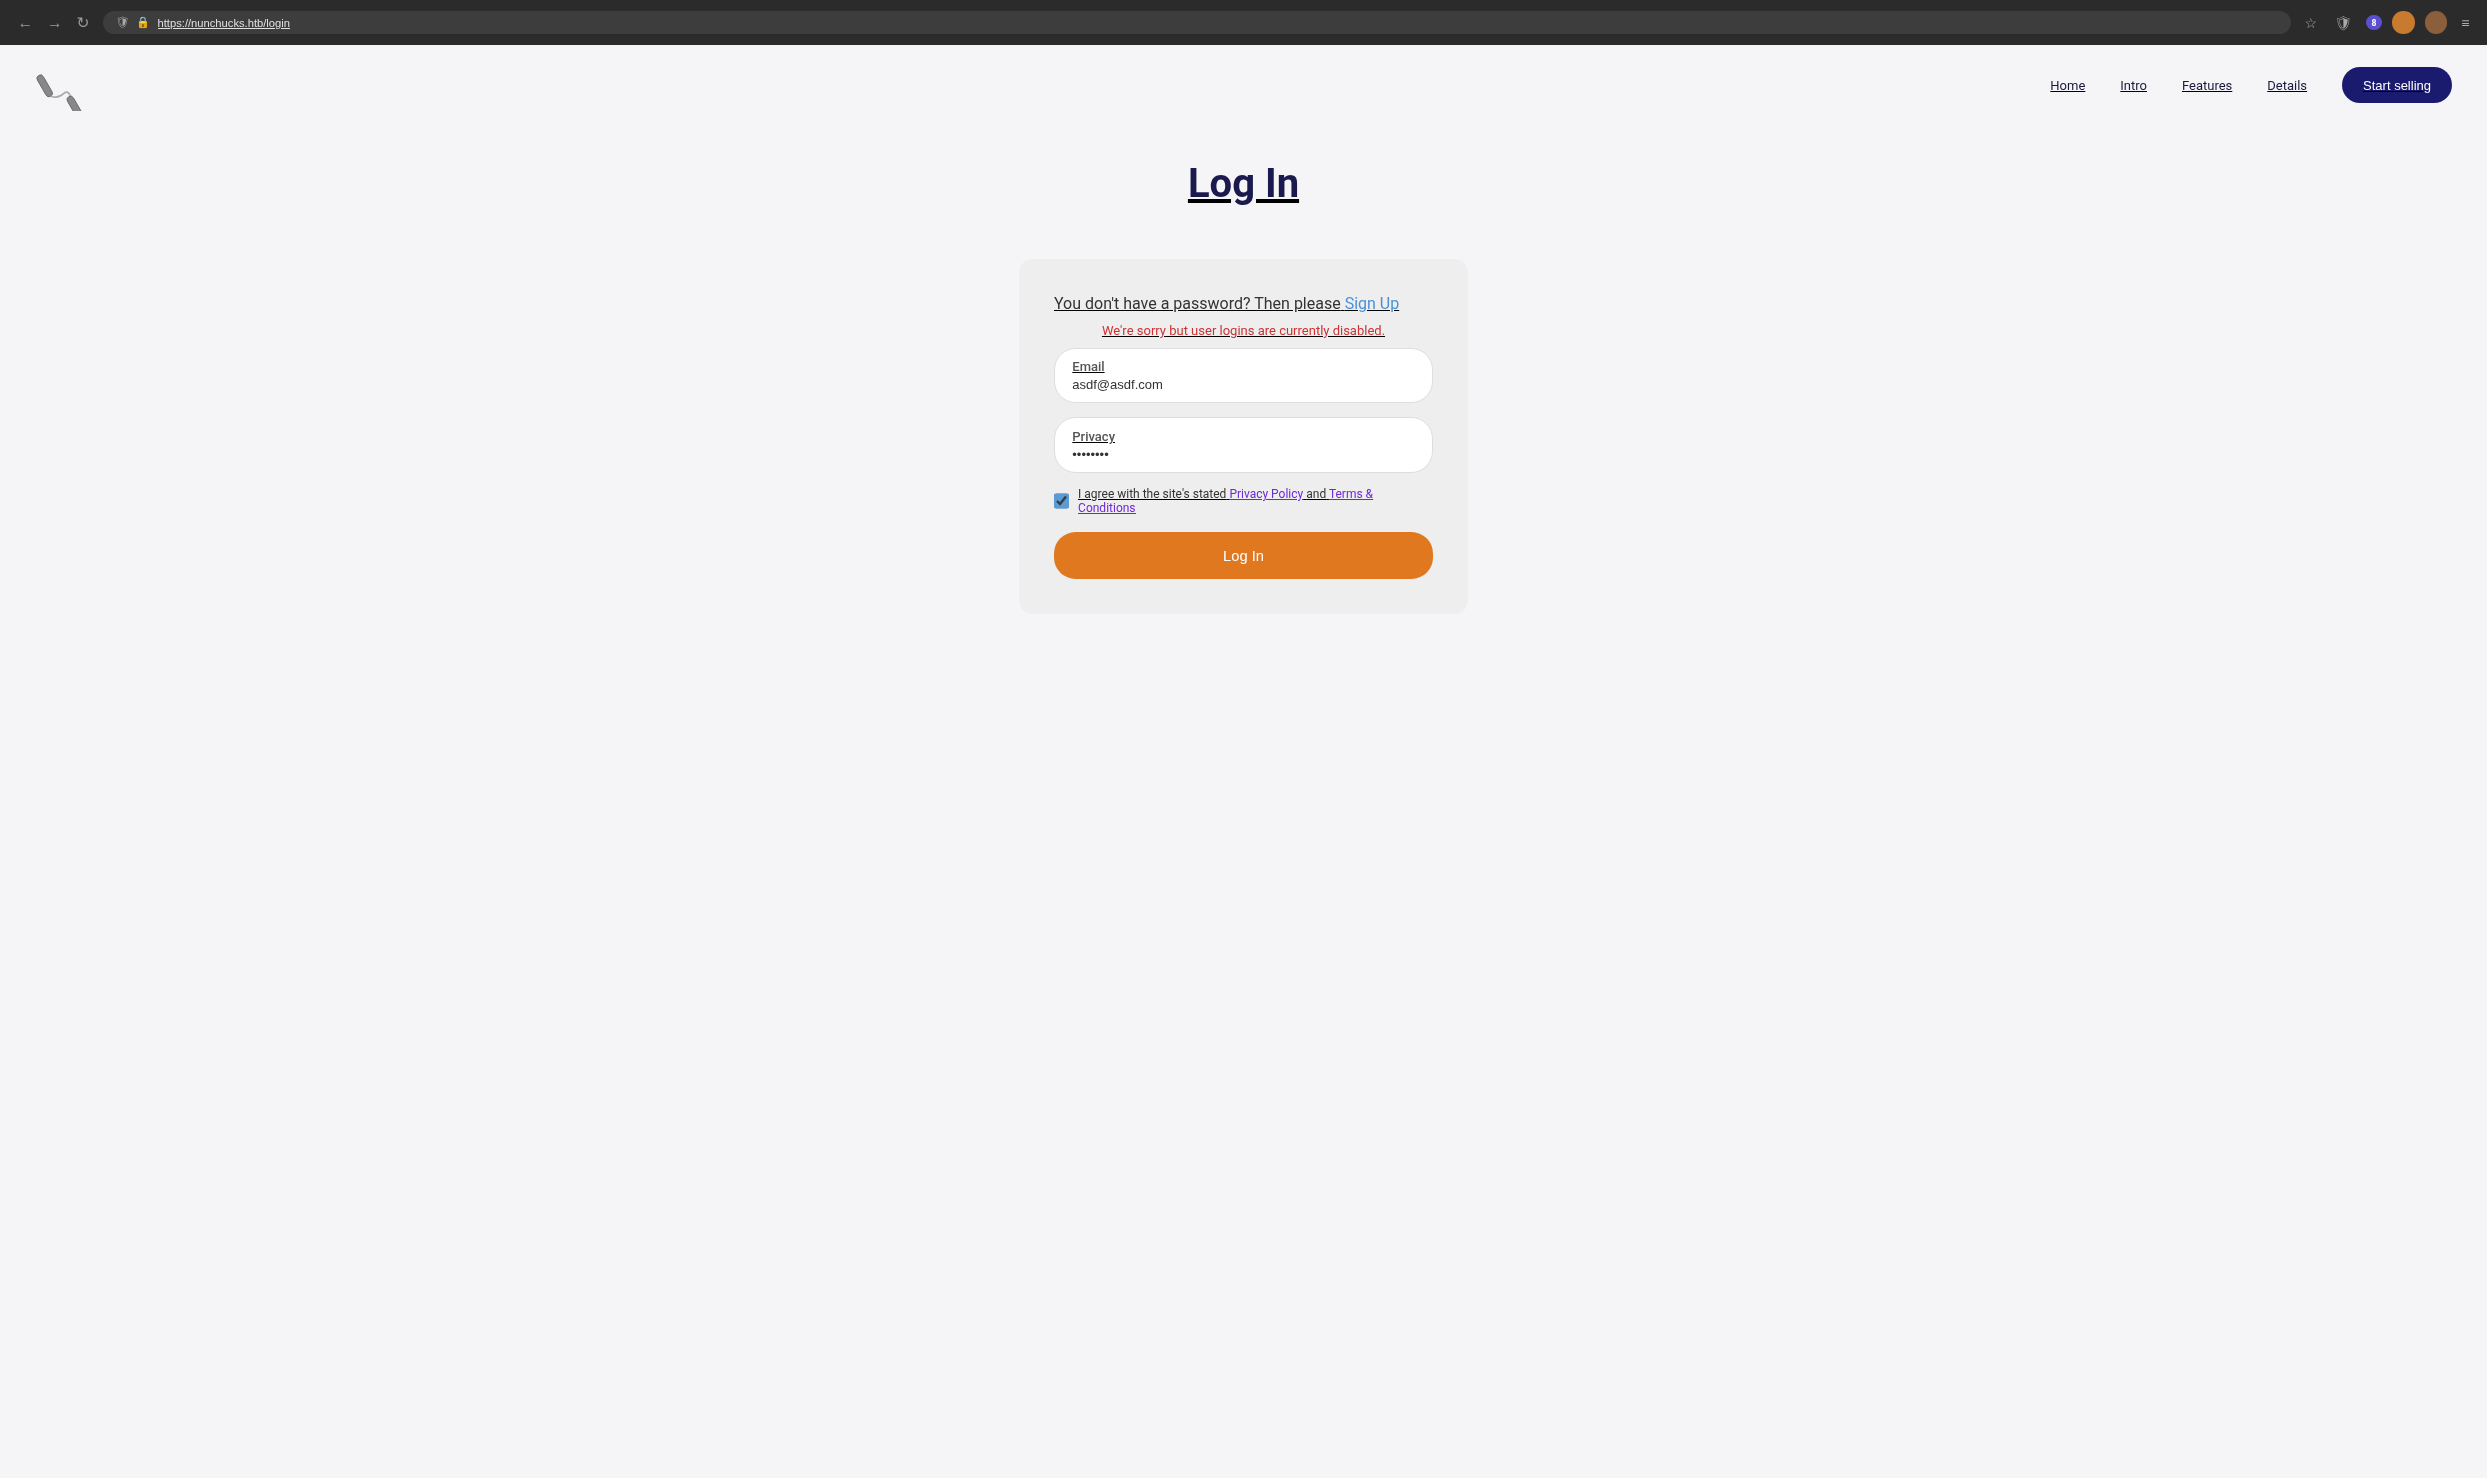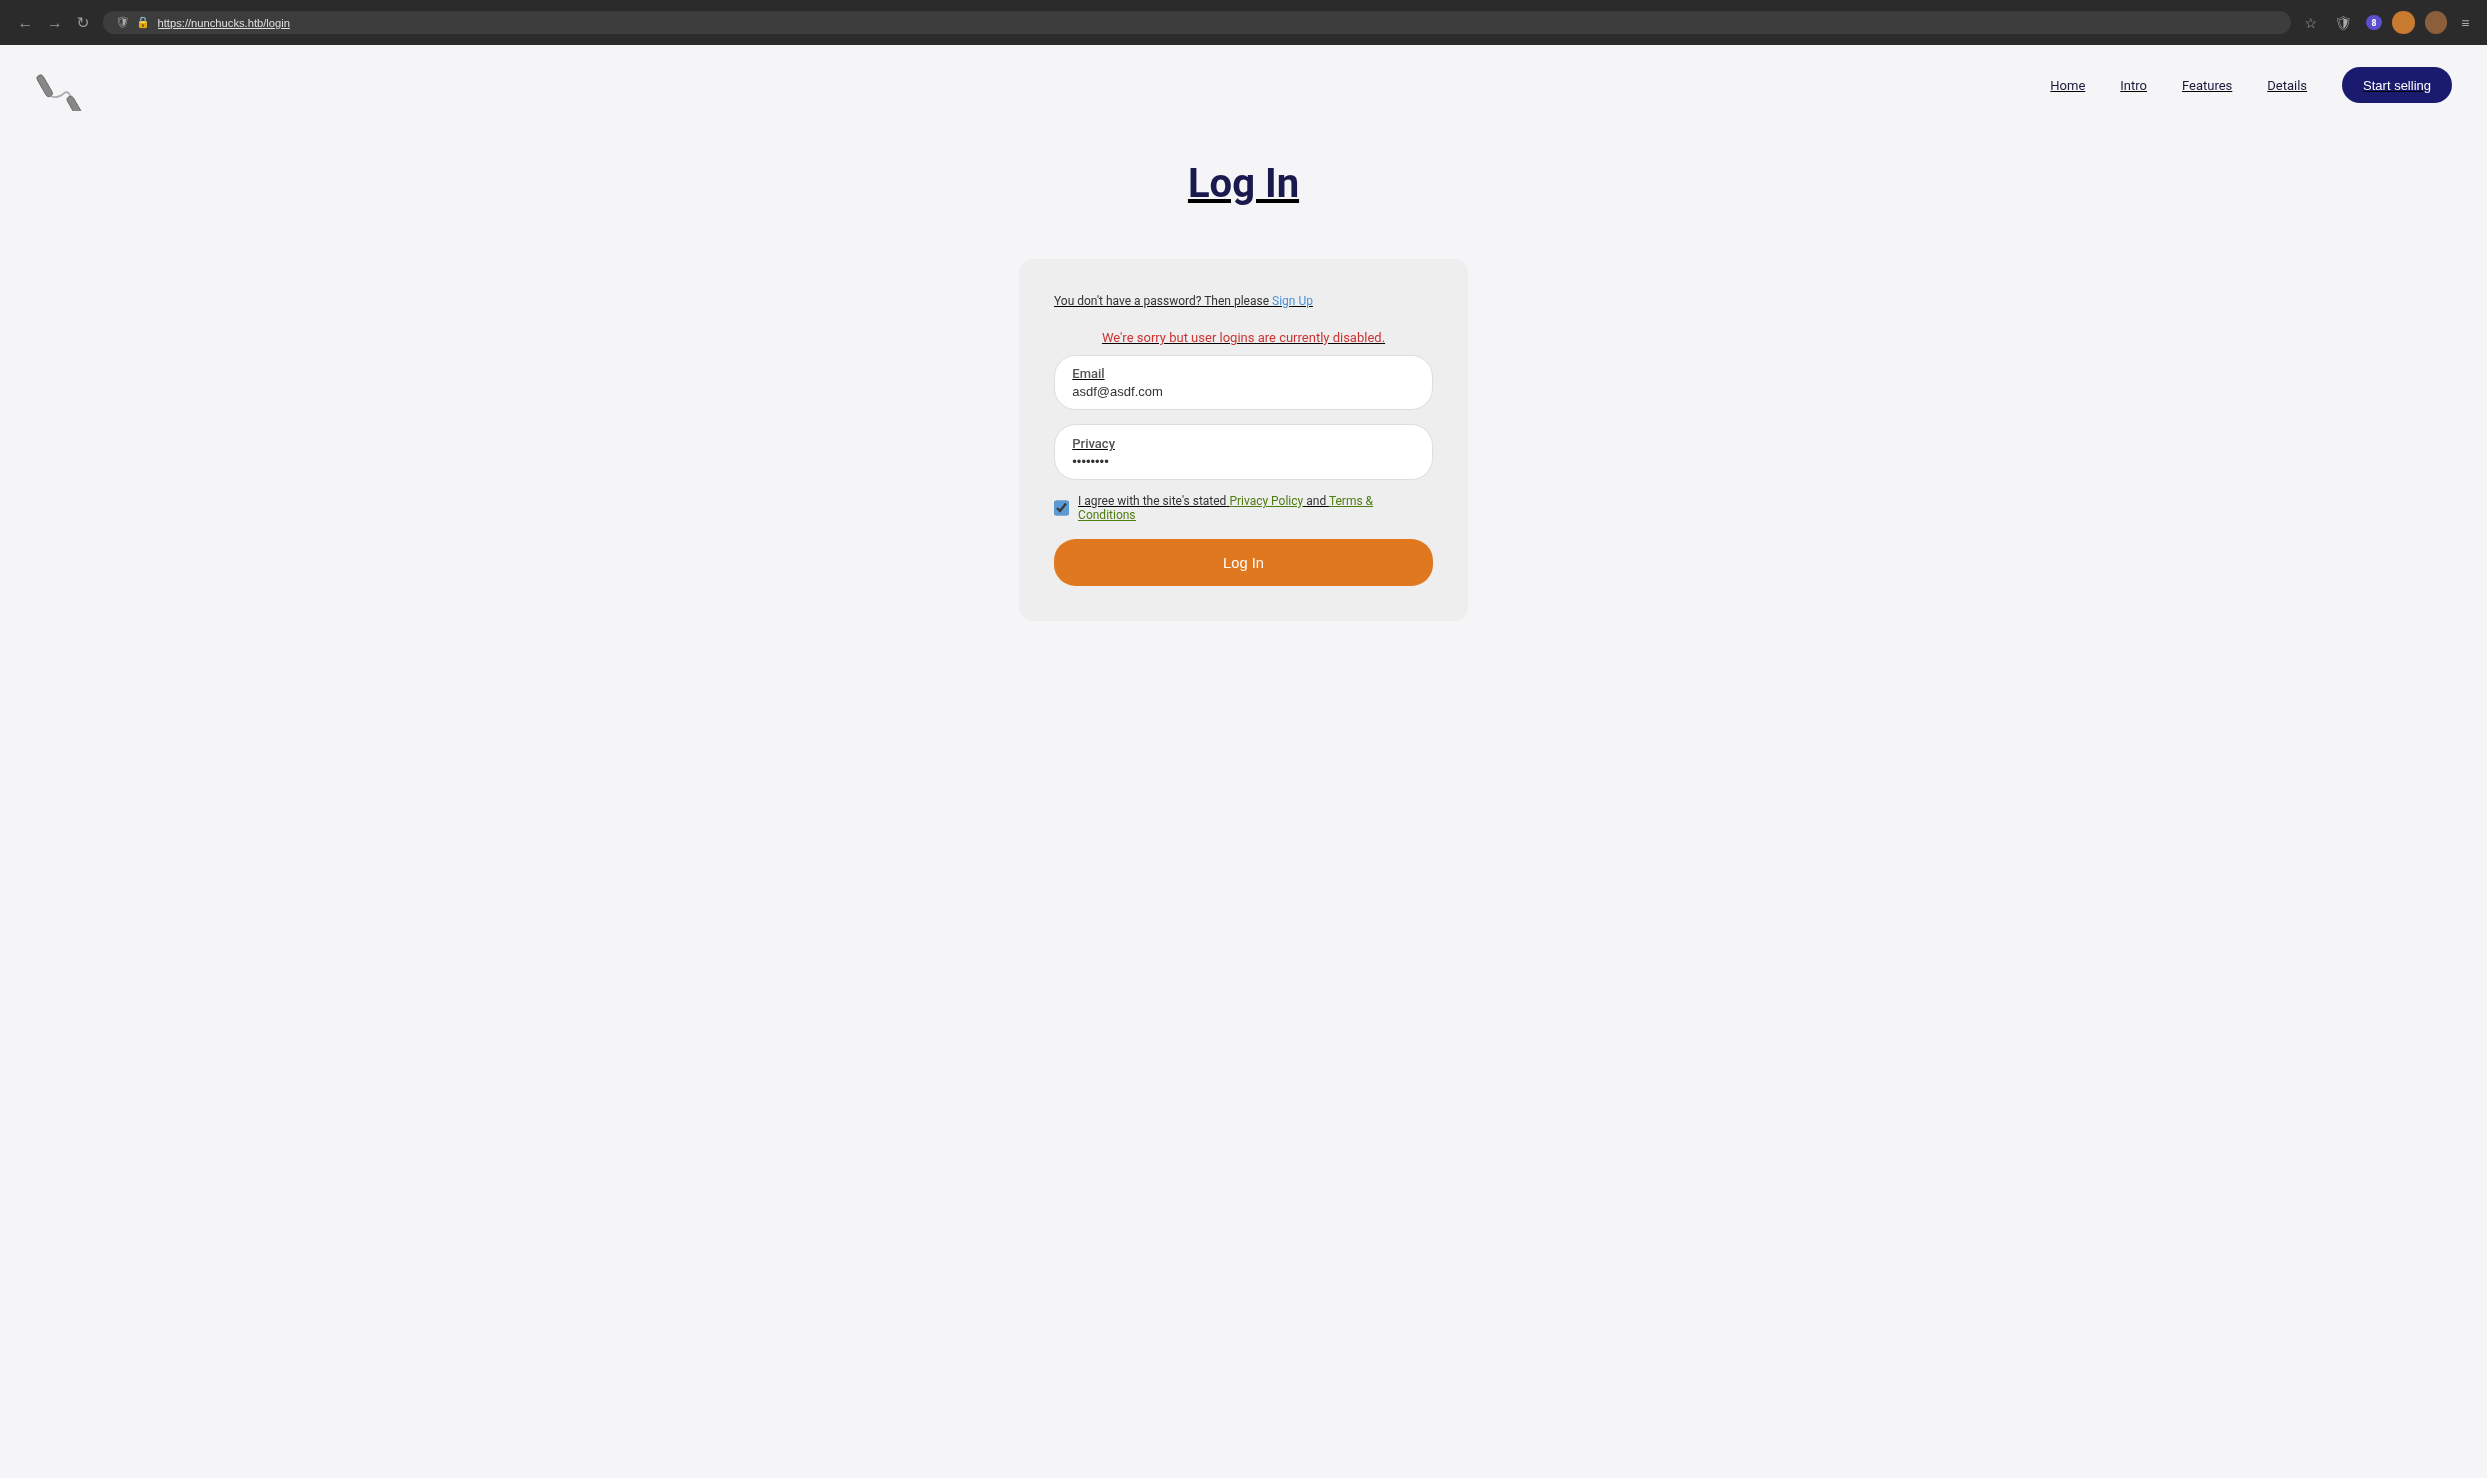--- a/index.html
+++ b/index.html
@@ -173,23 +173,23 @@
 
     .login-card {
       background: #eeeeee;
       border-radius: 14px;
       padding: 35px;
       max-width: 449px;
       margin: 0 auto;
     }
 
     .signup-prompt {
-      font-size: 12px;
+      font-size: 16px;
       color: #333;
-      margin-bottom: 22px;
+      margin-bottom: 10px;
     }
 
     .signup-link {
       color: #4a90d9;
       text-decoration: none;
       cursor: pointer;
     }
 
     .error-message {
       color: #cc3333;
@@ -237,21 +237,21 @@
       cursor: pointer;
     }
 
     .checkbox-label {
       font-size: 12px;
       color: #333;
     }
 
     .policy-link {
       text-decoration: underline;
-      color: #4d7c0f;
+      color: #6d28d9;
       cursor: pointer;
     }
 
     .login-button {
       width: 100%;
       background: #e07820;
       color: white;
       border: none;
       border-radius: 21.6px;
       padding: 15.5px;

